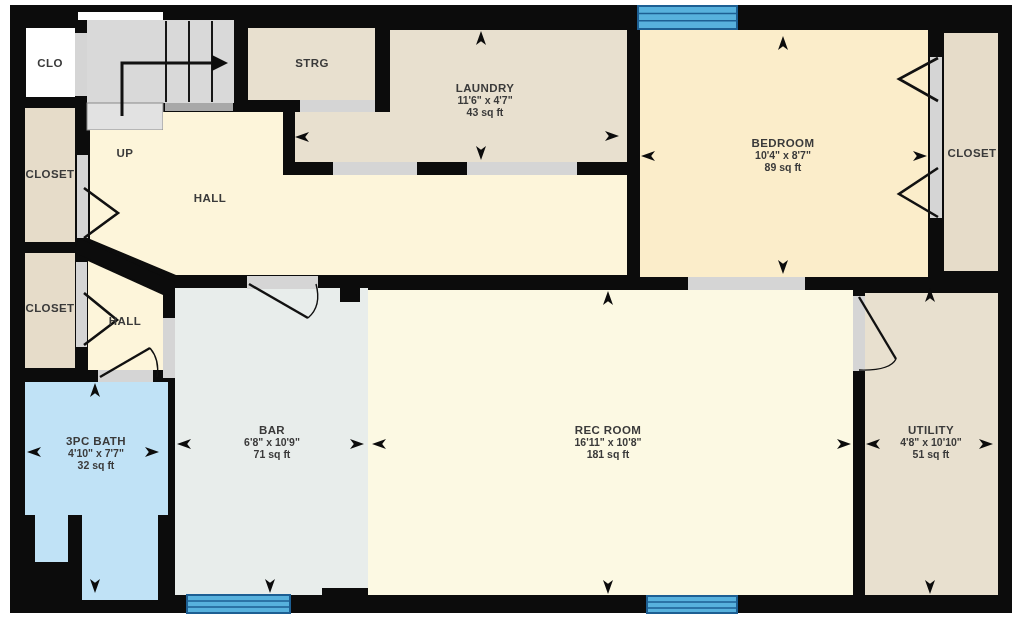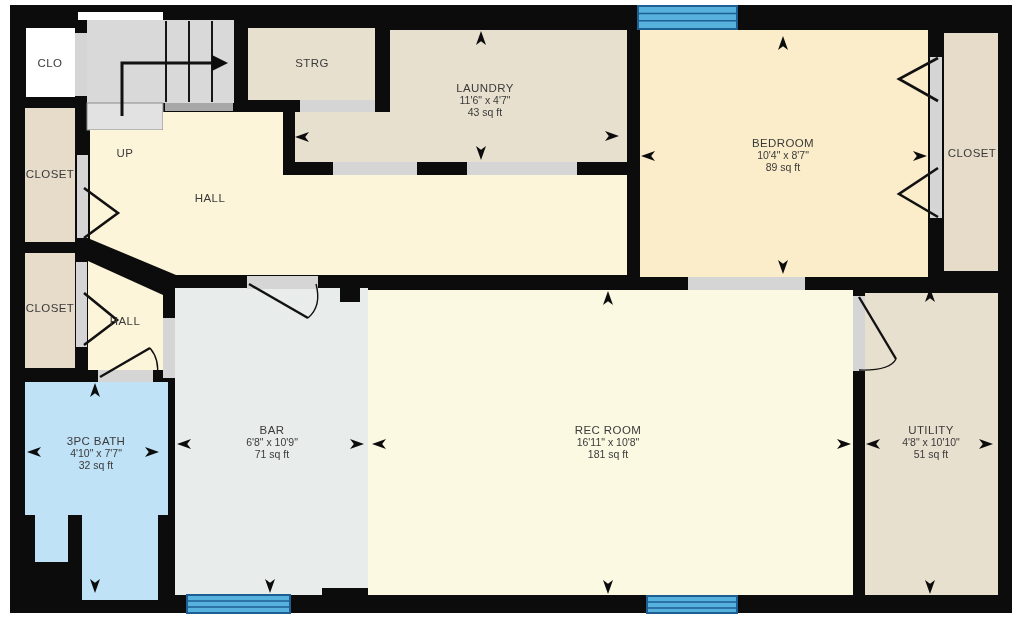--- a/index.html
+++ b/index.html
@@ -1,16 +1,16 @@
 <!DOCTYPE html>
 <html style="--c-wall: #0c0c0c; --c-room_beige: #e8e0cf; --c-room_closet: #e6dcc9; --c-room_bedroom: #fbedca; --c-room_hall: #fdf5da; --c-room_rec: #fcf9e3; --c-room_bar: #e8edeb; --c-room_bath: #c0e2f6; --c-stairs: #d9d9d9; --c-opening: #d5d5d5; --c-window_fill: #57b1dd; --c-window_line: #1d5f93;"><head>
 <meta charset="utf-8">
 <style>
   html,body{margin:0;padding:0;background:#ffffff;}
-  #stage{position:relative;width:1024px;height:628px;background:#ffffff;overflow:hidden;}
+  #stage{position:relative;width:1024px;height:628px;background:#ffffff;overflow:hidden;font-weight:bold;}
   svg{position:absolute;left:0;top:0;}
   .wall{fill:var(--c-wall,#0c0c0c);}
   .white-room{fill:#ffffff;}
   .beige{fill:var(--c-room_beige,#e8e0cf);}
   .closet{fill:var(--c-room_closet,#e6dcc9);}
   .bedroom{fill:var(--c-room_bedroom,#fbedca);}
   .hall{fill:var(--c-room_hall,#fdf5da);}
   .rec{fill:var(--c-room_rec,#fcf9e3);}
   .bar{fill:var(--c-room_bar,#e8edeb);}
   .bath{fill:var(--c-room_bath,#c0e2f6);}

